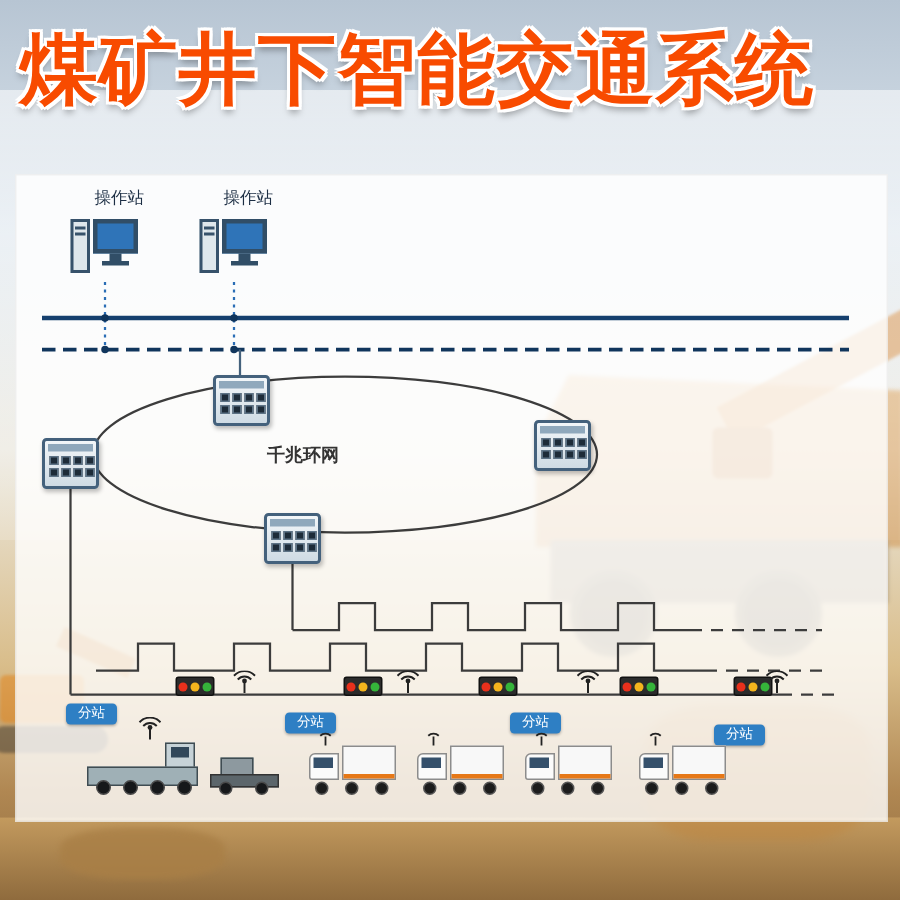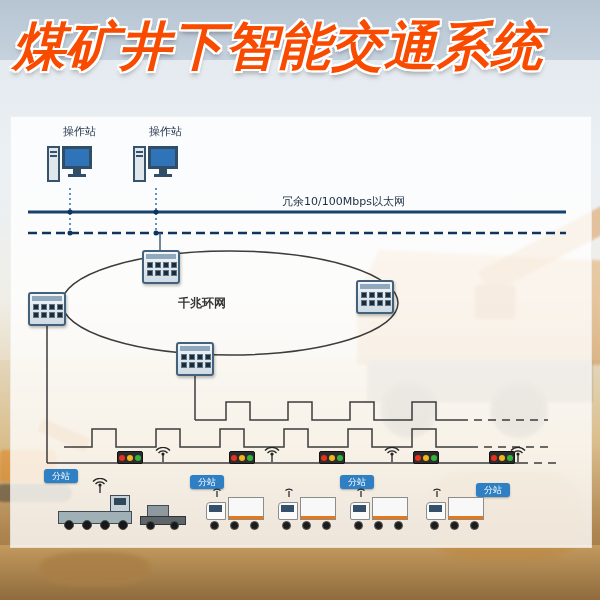--- a/index.html
+++ b/index.html
@@ -20,21 +20,21 @@
   .bg-arm-tr{position:absolute;right:-25px;top:205px;width:150px;height:120px;opacity:.4;filter:blur(1px);}
   .bg-arm-tr .boom{position:absolute;right:0;top:30px;width:150px;height:26px;background:#d97f23;transform:rotate(-28deg);}
   .bg-arm-tr .bucket{position:absolute;left:0;top:80px;width:40px;height:34px;background:#b5671c;border-radius:4px;}
   .bg-ground{position:absolute;left:0;top:545px;width:600px;height:55px;
     background:linear-gradient(180deg,#c39a5e,#8f6b3d),repeating-linear-gradient(90deg,rgba(0,0,0,.06) 0 14px,rgba(255,255,255,.05) 14px 30px);}
   .bg-rubble1{position:absolute;left:40px;top:552px;width:110px;height:34px;background:#a97f46;border-radius:40%;opacity:.8;filter:blur(2px);}
   .bg-rubble2{position:absolute;left:430px;top:470px;width:150px;height:90px;background:#c08035;border-radius:30%;opacity:.35;filter:blur(3px);}
   
   .title{position:absolute;left:0;top:12px;width:556px;margin:0;text-align:center;z-index:10;
     font-size:52px;font-weight:bold;letter-spacing:1px;color:#f84b00;
-    text-shadow:-2px -2px 0 #fff,2px -2px 0 #fff,-2px 2px 0 #fff,2px 2px 0 #fff,0 -2px 0 #fff,0 2px 0 #fff,-2px 0 0 #fff,2px 0 0 #fff,0 4px 5px rgba(0,0,0,.35);font-style:italic;}
+    text-shadow:-2px -2px 0 #fff,2px -2px 0 #fff,-2px 2px 0 #fff,2px 2px 0 #fff,0 -2px 0 #fff,0 2px 0 #fff,-2px 0 0 #fff,2px 0 0 #fff,0 4px 5px rgba(0,0,0,.35);}
   
   .panel{position:absolute;left:10px;top:116px;width:580px;height:430px;background:rgba(255,255,255,.8);z-index:1;border:1px solid rgba(0,0,0,.05);}
   .lines{position:absolute;left:0;top:0;width:600px;height:600px;z-index:2;pointer-events:none;}
   
   .ws{position:absolute;width:52px;z-index:4;text-align:right;}
   .ws-label{font-size:11px;color:#1c2e44;margin-bottom:1px;}
   .ws-icon{position:relative;width:52px;height:50px;}
   .tower{position:absolute;left:3px;top:6px;width:13px;height:36px;background:#dfe7ec;border:2px solid #37526b;box-sizing:border-box;}
   .tower::before{content:"";position:absolute;left:1px;right:1px;top:3px;height:2px;background:#37526b;box-shadow:0 4px 0 #37526b;}
   .monitor{position:absolute;left:18px;top:6px;width:30px;height:23px;background:#2f74b8;border:3px solid #314e67;box-sizing:border-box;}
@@ -146,21 +146,20 @@
   <div class="ws" style="left:130px;top:124px;">
     <div class="ws-label">操作站</div>
     <div class="ws-icon">
       <div class="tower"></div>
       <div class="monitor"></div>
       <div class="stand"></div>
       <div class="mbase"></div>
     </div>
   </div>
 
-  <div class="net-label eth-label">冗余10/100Mbps以太网</div>
   <div class="net-label ring-label">千兆环网</div>
 
   <div class="switch" style="left:142px;top:250px;">
     <div class="strip"></div>
     <div class="ports">
       <i class="port"></i>
         <i class="port"></i>
         <i class="port"></i>
         <i class="port"></i>
       <i class="port"></i>

